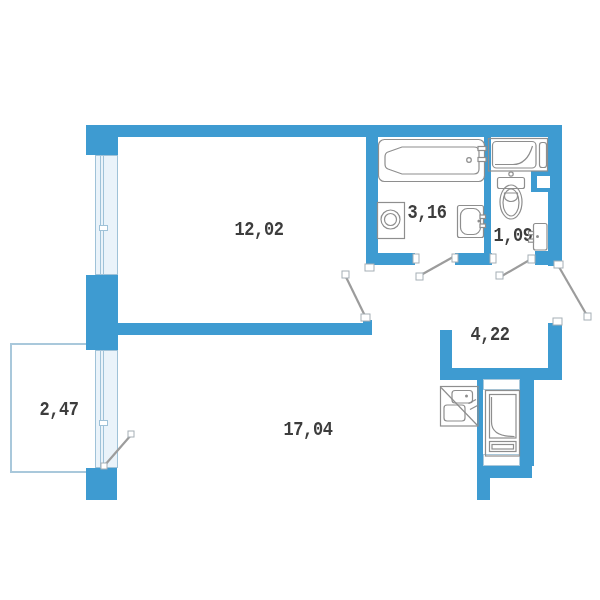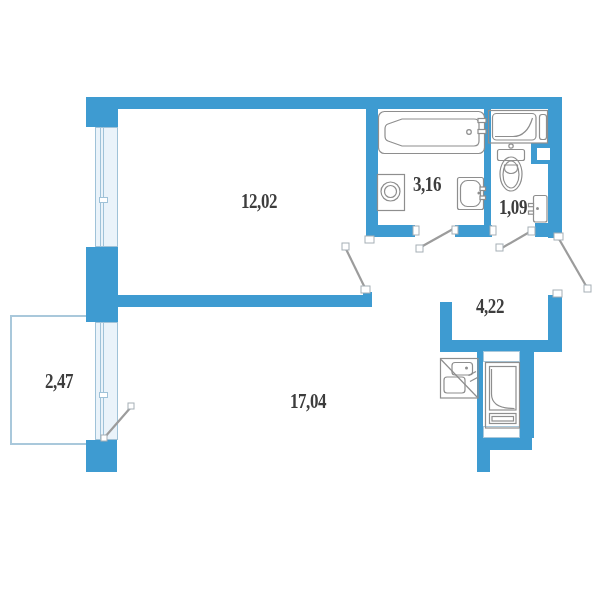--- a/index.html
+++ b/index.html
@@ -2,21 +2,21 @@
 <html style="--wall: #3E9BD1; --window_fill: #EAF3FA; --window_border: #9FC2D8; --light_border: #A9C8DB; --fixture_line: #8E8E8E; --door_line: #9C9C9C; --label: #3D3D3D; --jamb_border: #A6AFB6;"><head>
 <meta charset="utf-8">
 <style>
   :root{
     --wall:#3E9BD1; --window_fill:#EAF3FA; --window_border:#9FC2D8;
     --light_border:#A9C8DB; --fixture_line:#8E8E8E; --door_line:#9C9C9C;
     --label:#3D3D3D; --jamb_border:#A6AFB6; --bg:#FFFFFF;
   }
   html,body{margin:0;padding:0;background:var(--bg);}
   #plan{position:relative;width:600px;height:472px;background:var(--bg);overflow:hidden;
-        font-family:Liberation Serif, serif;}
+        font-family:Liberation Mono, monospace;margin-top:28px;}
   .w{position:absolute;background:var(--wall);z-index:2;}
   .win{position:absolute;background:var(--window_fill);border:1px solid var(--window_border);
        box-sizing:border-box;z-index:1;}
   .winline{position:absolute;background:var(--window_border);z-index:1;}
   .windiv{position:absolute;background:#fff;border:1px solid var(--window_border);box-sizing:border-box;z-index:1;}
   .balcony{position:absolute;border:2px solid var(--light_border);box-sizing:border-box;
            background:#fff;z-index:0;}
   .nichewhite{position:absolute;background:#fff;z-index:3;}
   .shaftniche{position:absolute;background:#fff;border:1px solid var(--light_border);
               box-sizing:border-box;z-index:2;}

